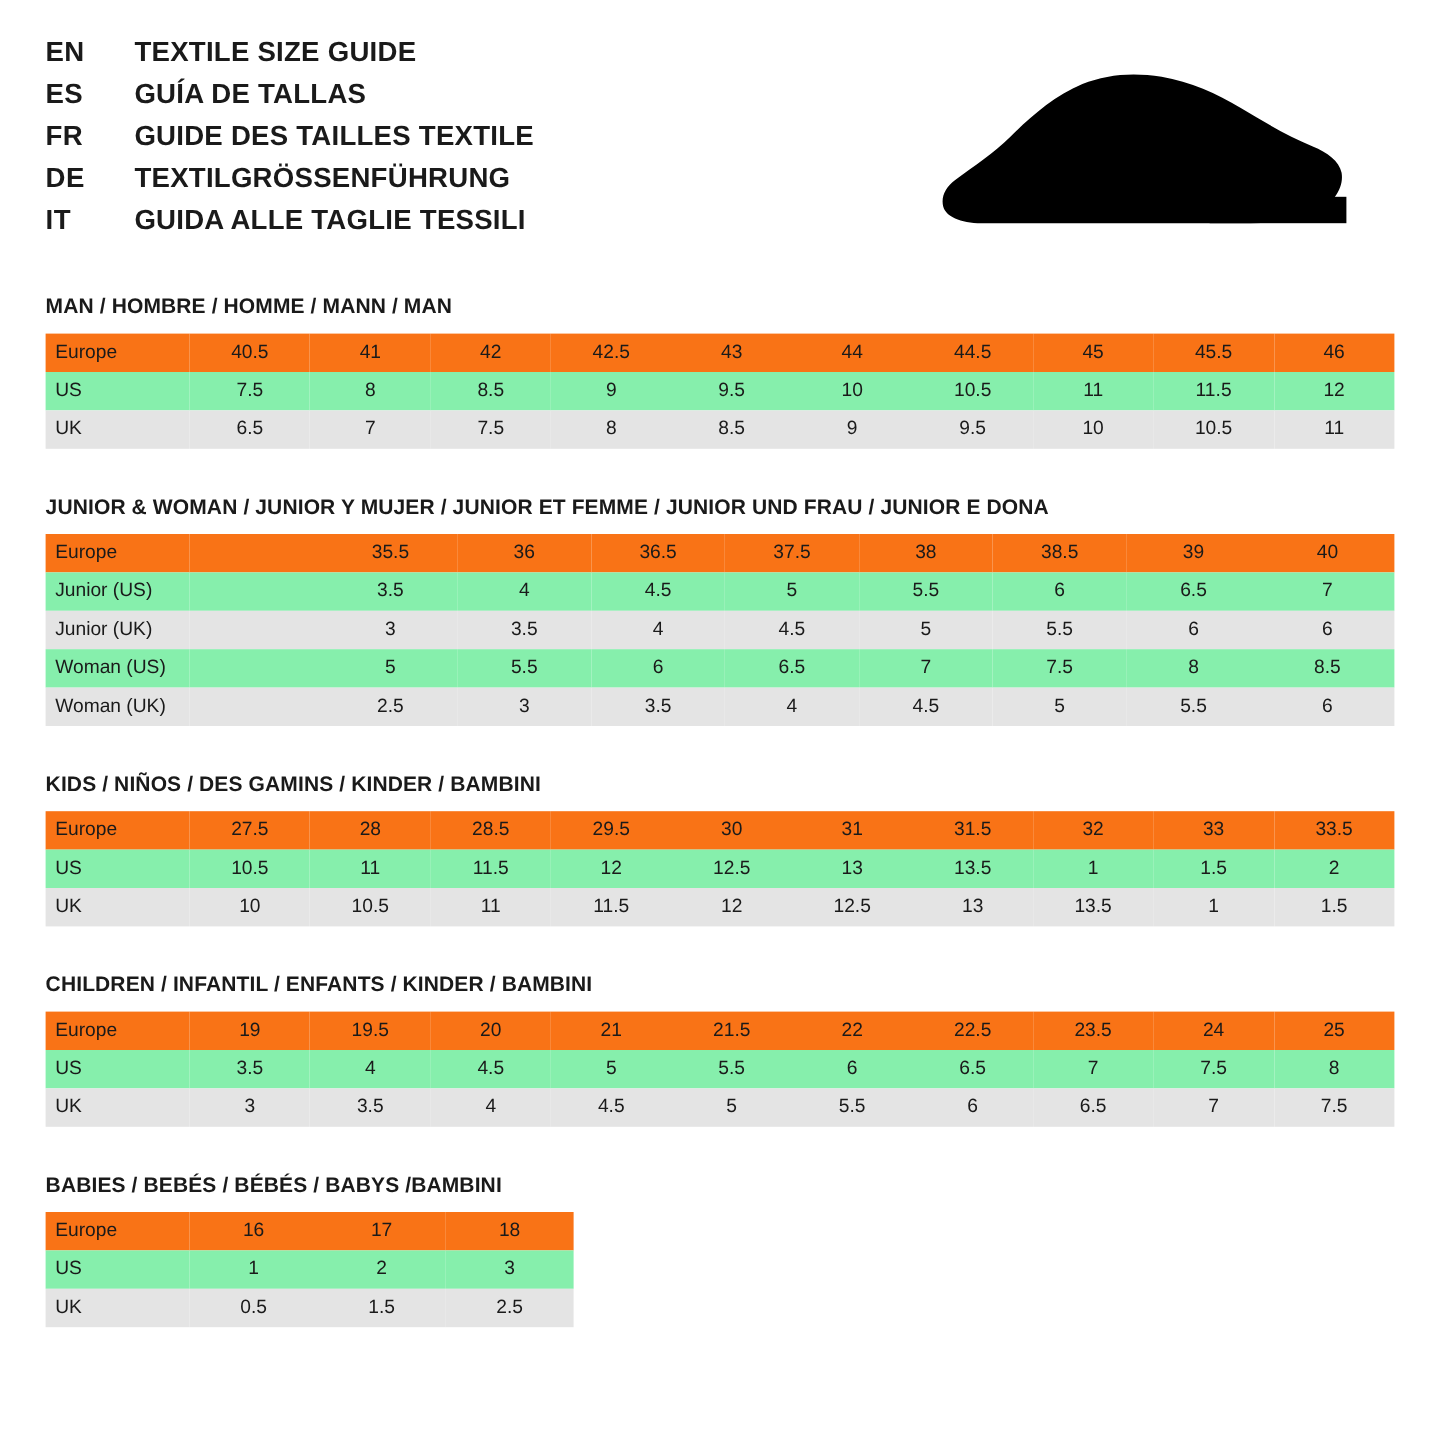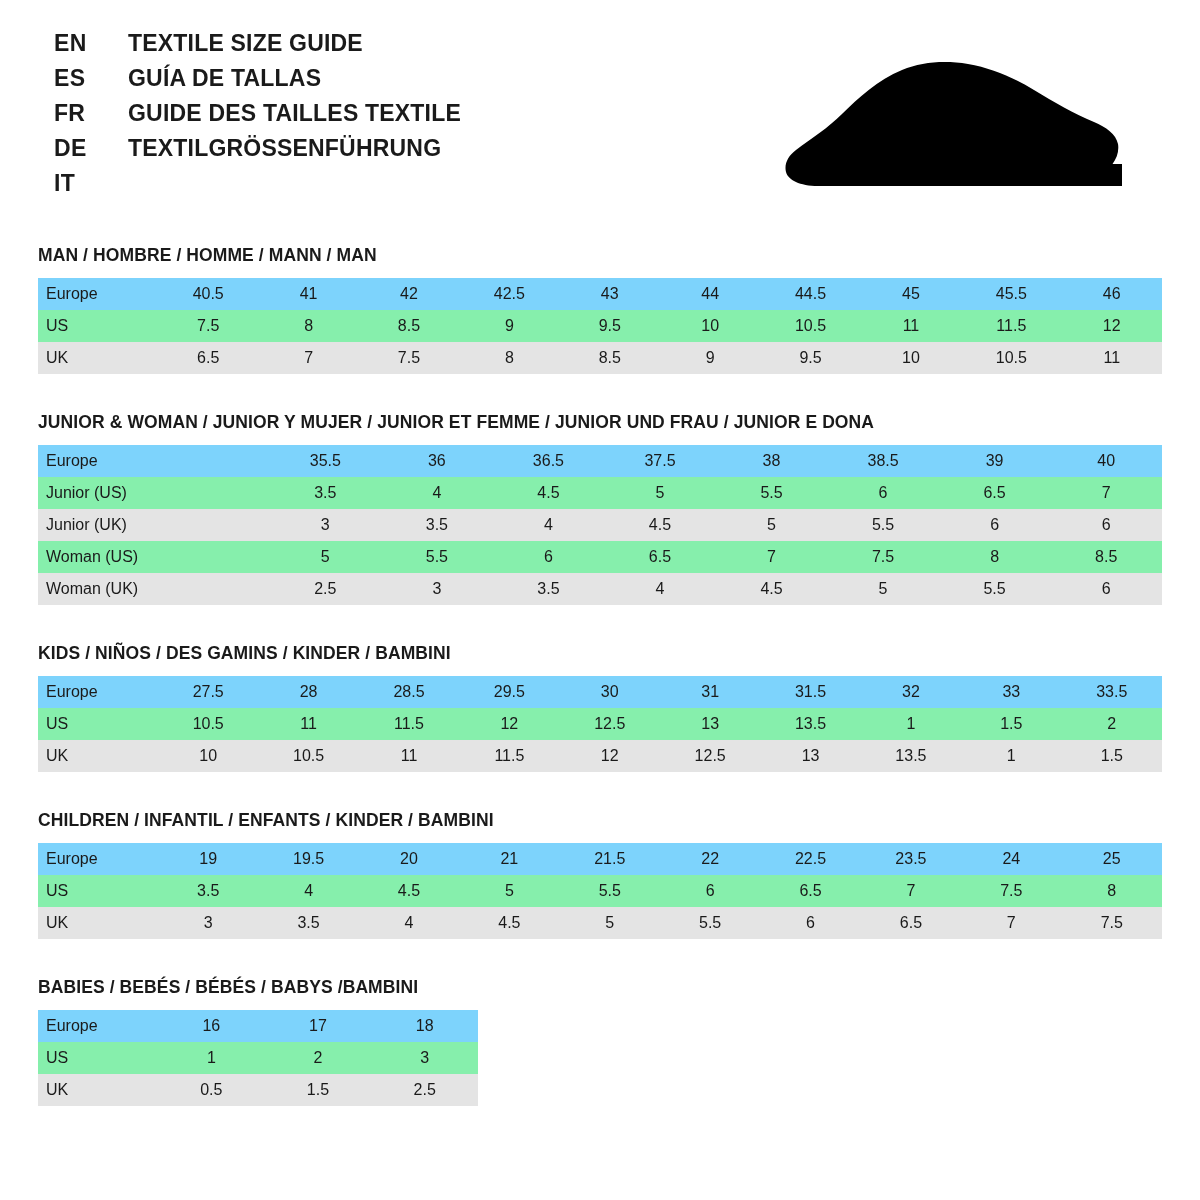--- a/index.html
+++ b/index.html
@@ -37,21 +37,20 @@
     display: flex;
     align-items: baseline;
     line-height: 1.0;
     margin-bottom: 12px;
   }
   .lang-code {
     width: 74px;
     font-size: 23px;
     font-weight: bold;
     letter-spacing: 0.3px;
-    margin-left: 16px;
   }
   .lang-title {
     font-size: 23px;
     font-weight: bold;
     letter-spacing: 0.2px;
   }
 
   .shoe-wrap {
     width: 360px;
     margin-right: 30px;
@@ -85,21 +84,21 @@
     height: 32px;
     padding: 0 6px;
     text-align: center;
     white-space: nowrap;
   }
   table.size-table td.rowlabel {
     text-align: left;
     padding-left: 8px;
     width: 120px;
   }
-  tr.band-dark td { background: #7dd3fc; }
+  tr.band-dark td { background: #f97316; }
   tr.band-light td { background: #86efac; }
   tr.band-mid td { background: #e4e4e4; }
 
   
   .w-full { width: 1124px; }
   .w-babies { width: 440px; }
 
   .cell { min-width: 86px; }
 </style>
 </head>
@@ -121,20 +120,21 @@
       <div class="lang-row">
         <span class="lang-code">FR</span>
         <span class="lang-title">GUIDE DES TAILLES TEXTILE</span>
       </div>
       <div class="lang-row">
         <span class="lang-code">DE</span>
         <span class="lang-title">TEXTILGRÖSSENFÜHRUNG</span>
       </div>
       <div class="lang-row">
         <span class="lang-code">IT</span>
+        <span class="lang-title">GUIDA ALLE TAGLIE TESSILI</span>
       </div>
     </div>
 
     <div class="shoe-wrap">
       <svg width="340" height="130" viewBox="0 0 340 130" aria-hidden="true">
         <path fill="#000000" d="M36 126 C18 126 6 120 4 112 C2 104 6 96 14 90 C30 78 46 68 60 54 C76 38 96 20 120 10 C140 2 162 0 186 4 C210 8 232 18 252 30 C272 42 292 54 312 62 C324 67 334 74 336 84 C338 96 330 110 312 118 C298 124 280 126 260 126 Z"></path>
         <rect x="226" y="104" width="116" height="22" fill="#000000"></rect>
         <path fill="#ffffff" d="M120 30 C104 44 88 58 72 70 C86 66 100 58 114 48 C122 42 128 36 120 30 Z" opacity="0"></path>
       </svg>
     </div>

